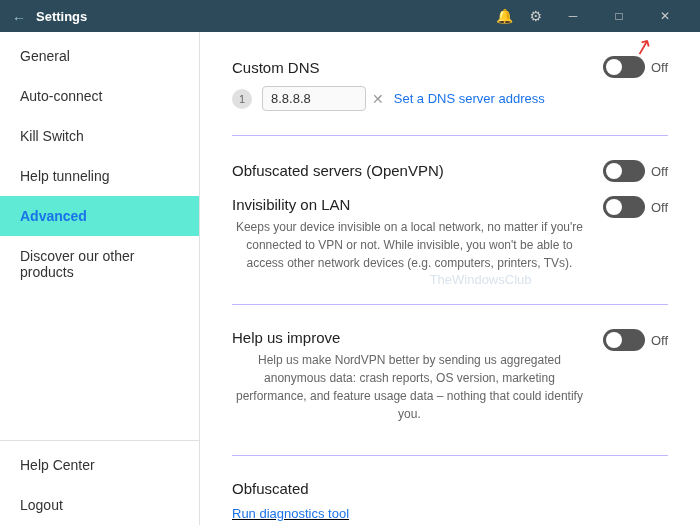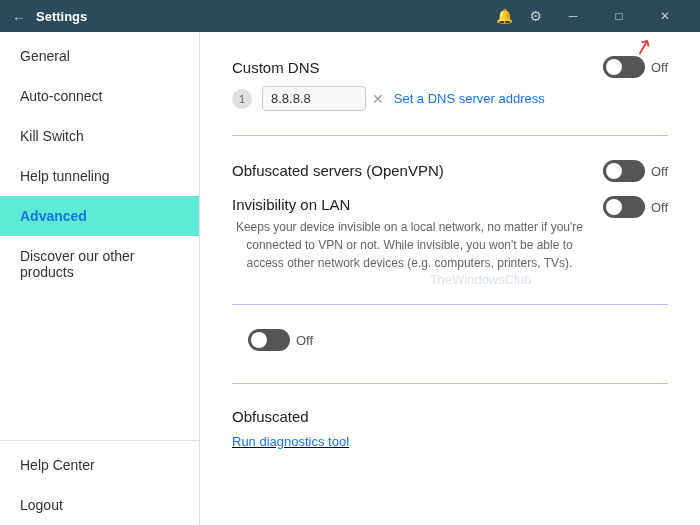--- a/index.html
+++ b/index.html
@@ -312,20 +312,24 @@
         </div>
         <div class="toggle-container" style="align-self:flex-start; margin-left:16px;">
           <div class="toggle"></div>
           <span class="toggle-label">Off</span>
         </div>
       </div>
     </div>
 
     <div class="section">
       <div class="setting-row">
+        <div class="setting-left">
+          <span class="setting-title">Help us improve</span>
+          <div class="setting-desc">Help us make NordVPN better by sending us aggregated anonymous data: crash reports, OS version, marketing performance, and feature usage data – nothing that could identify you.</div>
+        </div>
         <div class="toggle-container" style="align-self:flex-start; margin-left:16px;">
           <div class="toggle"></div>
           <span class="toggle-label">Off</span>
         </div>
       </div>
     </div>
 
     <div class="section">
       <span class="setting-title">Obfuscated</span>
       <div style="margin-top:6px;text-decoration:underline;">

